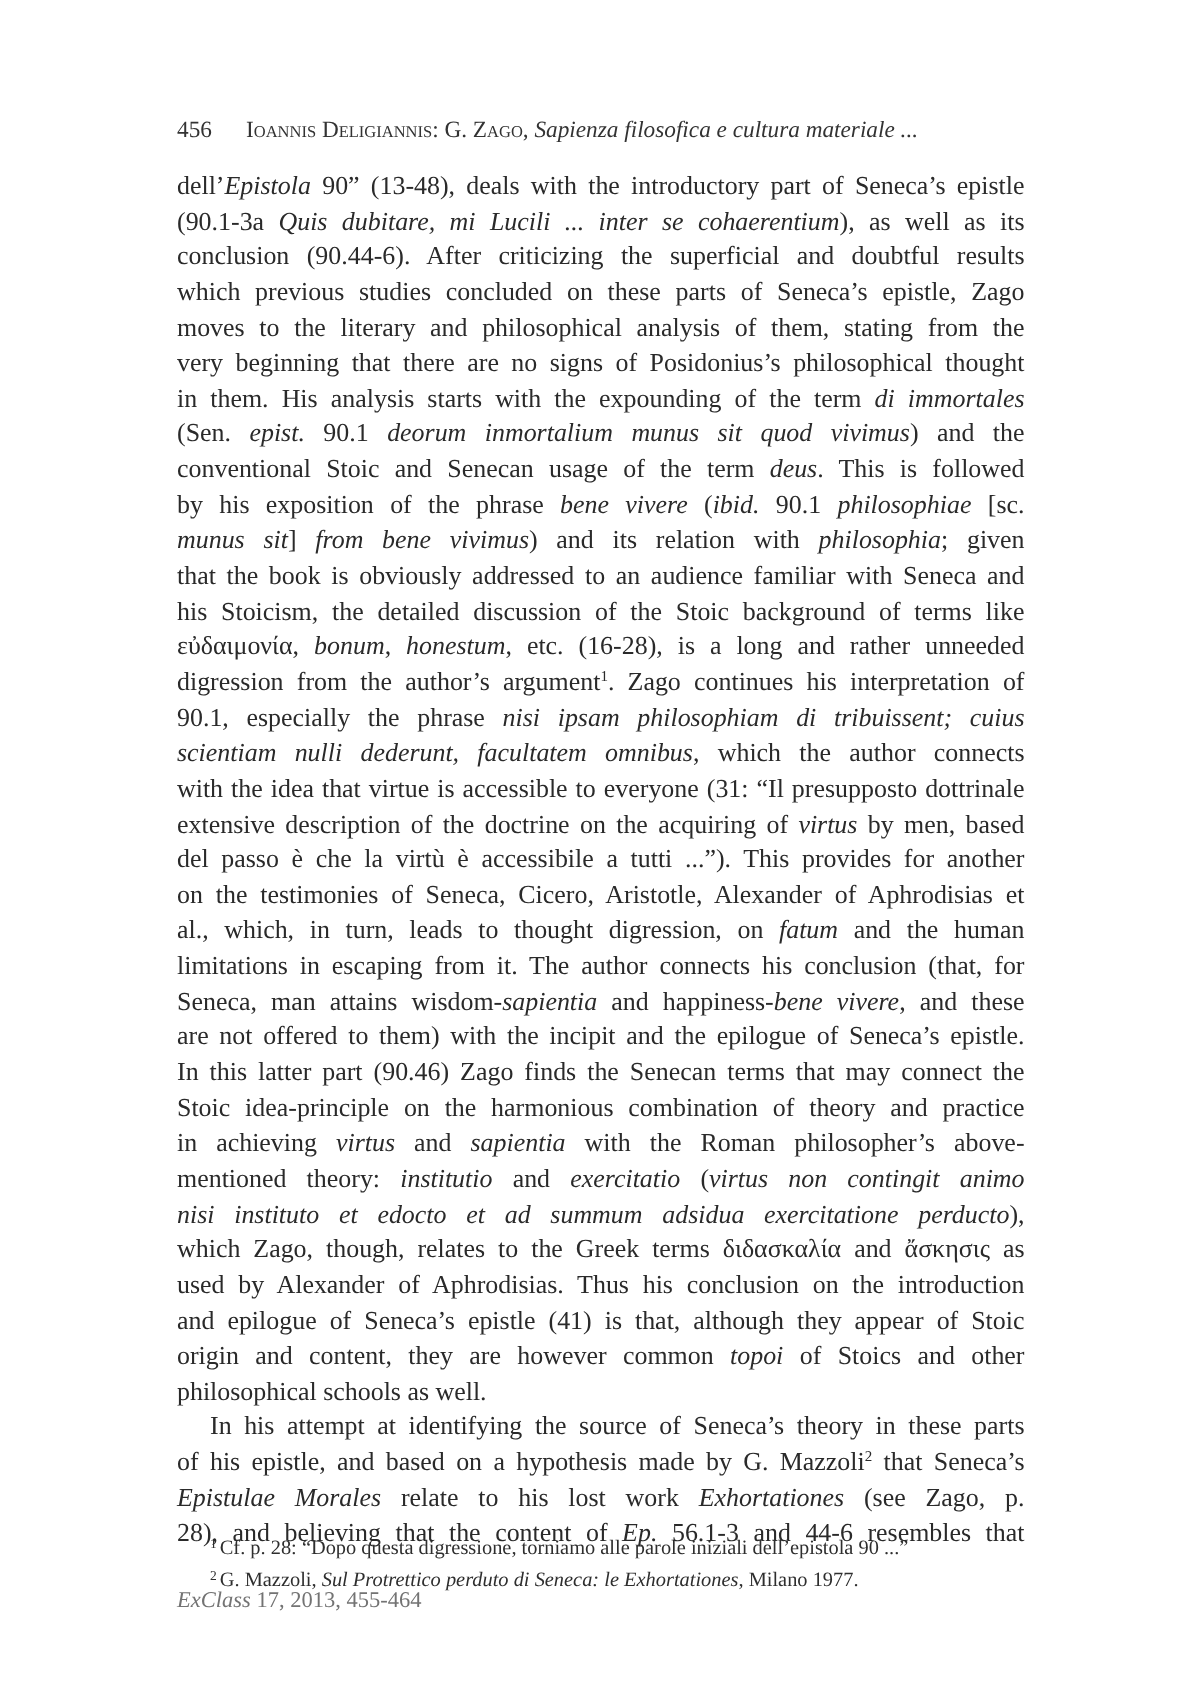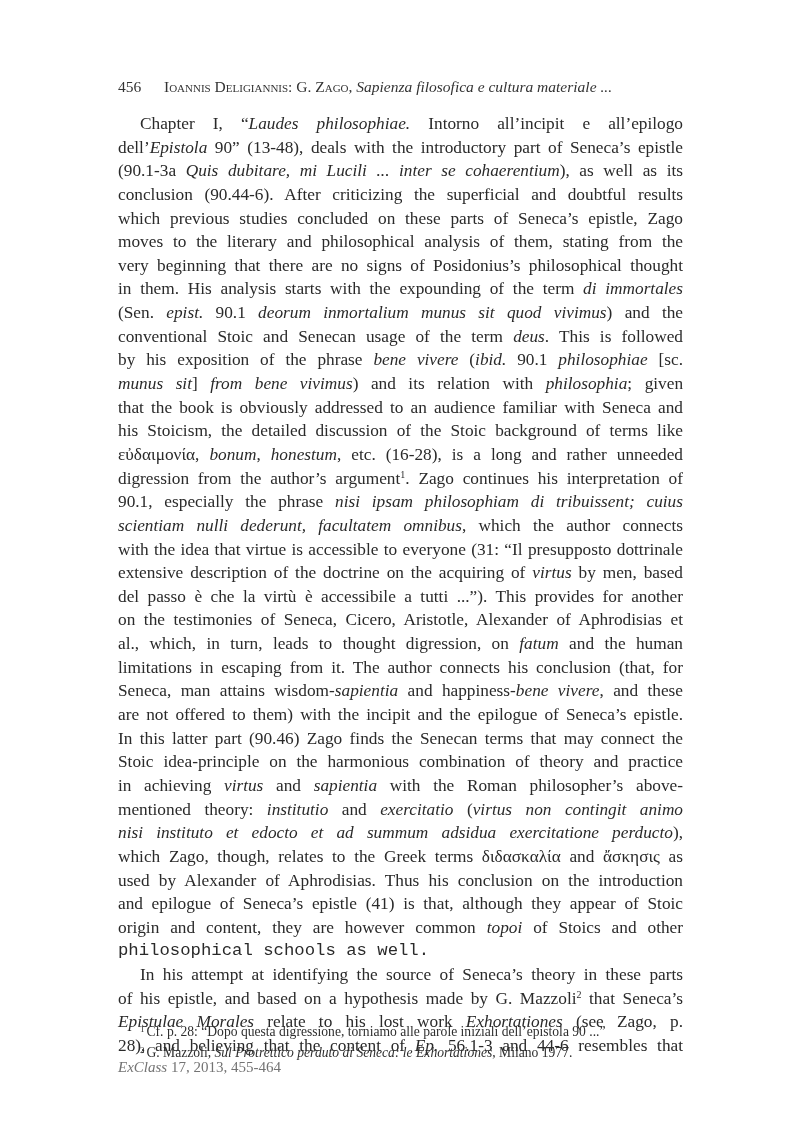--- a/index.html
+++ b/index.html
@@ -4,39 +4,38 @@
 <style>
   html, body { margin: 0; padding: 0; background: #ffffff; }
   body { width: 800px; height: 1129px; position: relative; overflow: hidden; color: #2a2a2a; font-family: "DejaVu Serif", "Liberation Serif", serif; }
   .page { position: absolute; left: 0; top: 0; width: 800px; height: 1129px; }
   .running-head { position: absolute; left: 118px; top: 49px; width: 565px; font-family: "Liberation Serif", serif; font-size: 15.5px; color: #333; white-space: nowrap; margin-top: 29px; }
   .running-head .pgno { display: inline-block; width: 46px; }
   .sc { font-variant: small-caps; }
   .it { font-style: italic; }
   .body { position: absolute; left: 118px; top: 112px; width: 565px; }
   .ln { display: block; height: 23.65px; line-height: 23.65px; font-family: "Liberation Serif", serif; font-size: 17.3px; text-align: justify; text-align-last: justify; white-space: nowrap; overflow: visible; }
-  .ln.last { text-align-last: left; font-family: Liberation Mono, monospace; }
+  .ln.last { text-align-last: left; }
   .ln.indent { padding-left: 22px; }
   .footnotes { position: absolute; left: 140px; top: 1020px; width: 540px; font-family: "Liberation Serif", serif; font-size: 13.6px; color: #2e2e2e; }
   .fn { display: block; line-height: 19px; white-space: nowrap; }
   .fn sup { font-size: 9px; vertical-align: 4px; margin-right: 2px; }
   sup.ref { font-size: 10px; vertical-align: 6px; line-height: 0; }
   .footer { position: absolute; left: 118px; top: 1059px; font-family: "Liberation Serif", serif; font-size: 15px; color: #737373; white-space: nowrap; }
 </style>
 </head>
 <body>
 
 <div class="page">
 
   <div class="running-head">
     <span class="pgno">456</span><span class="sc">Ioannis Deligiannis</span><span>: G. </span><span class="sc">Zago</span><span>, </span><span class="it">Sapienza filosofica e cultura materiale ...</span>
   </div>
 
   <div class="body" id="body">
-      <div class="ln indent"><span>Chapter I, “</span><span class="it">Laudes philosophiae.</span><span> Intorno all’incipit e all’epilogo</span></div>
       <div class="ln"><span>dell’</span><span class="it">Epistola</span><span> 90” (13-48), deals with the introductory part of Seneca’s epistle</span></div>
       <div class="ln"><span>(90.1-3a </span><span class="it">Quis dubitare, mi Lucili ... inter se cohaerentium</span><span>), as well as its</span></div>
       <div class="ln"><span>conclusion (90.44-6). After criticizing the superficial and doubtful results</span></div>
       <div class="ln"><span>which previous studies concluded on these parts of Seneca’s epistle, Zago</span></div>
       <div class="ln"><span>moves to the literary and philosophical analysis of them, stating from the</span></div>
       <div class="ln"><span>very beginning that there are no signs of Posidonius’s philosophical thought</span></div>
       <div class="ln"><span>in them. His analysis starts with the expounding of the term </span><span class="it">di immortales</span></div>
       <div class="ln"><span>(Sen. </span><span class="it">epist.</span><span> 90.1 </span><span class="it">deorum inmortalium munus sit quod vivimus</span><span>) and the</span></div>
       <div class="ln"><span>conventional Stoic and Senecan usage of the term </span><span class="it">deus</span><span>. This is followed</span></div>
       <div class="ln"><span>by his exposition of the phrase </span><span class="it">bene vivere</span><span> (</span><span class="it">ibid.</span><span> 90.1 </span><span class="it">philosophiae</span><span> [sc.</span></div>

